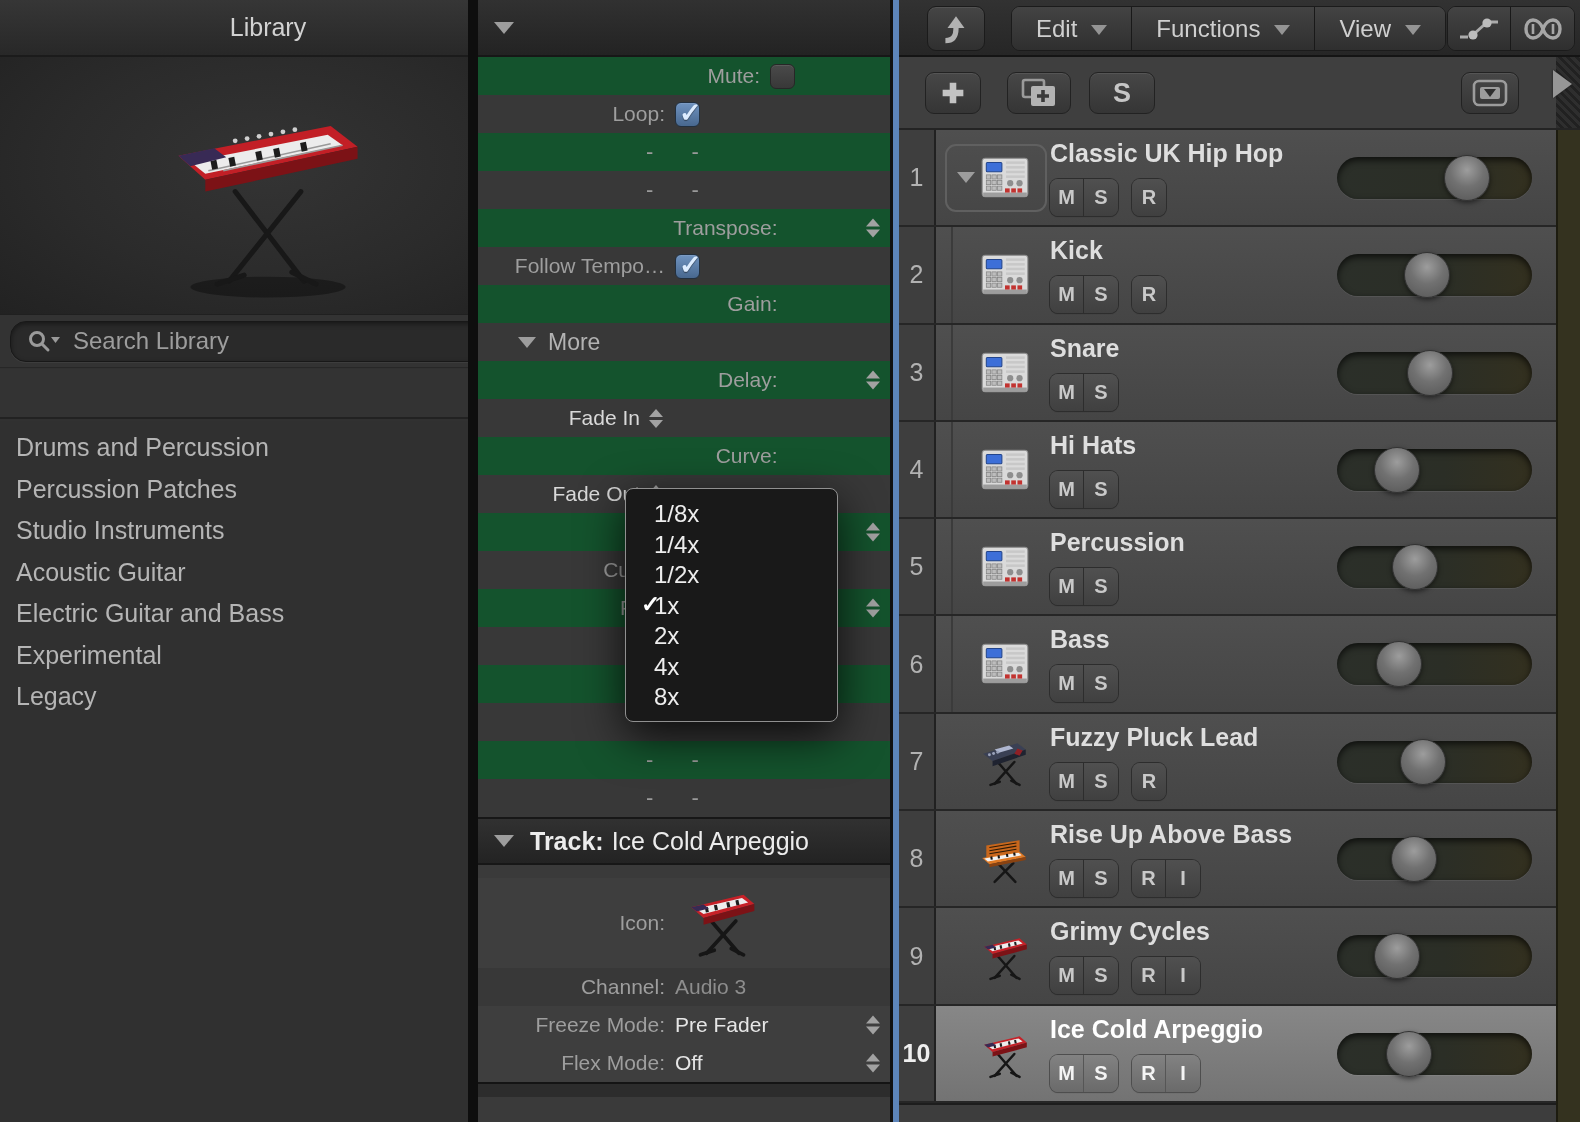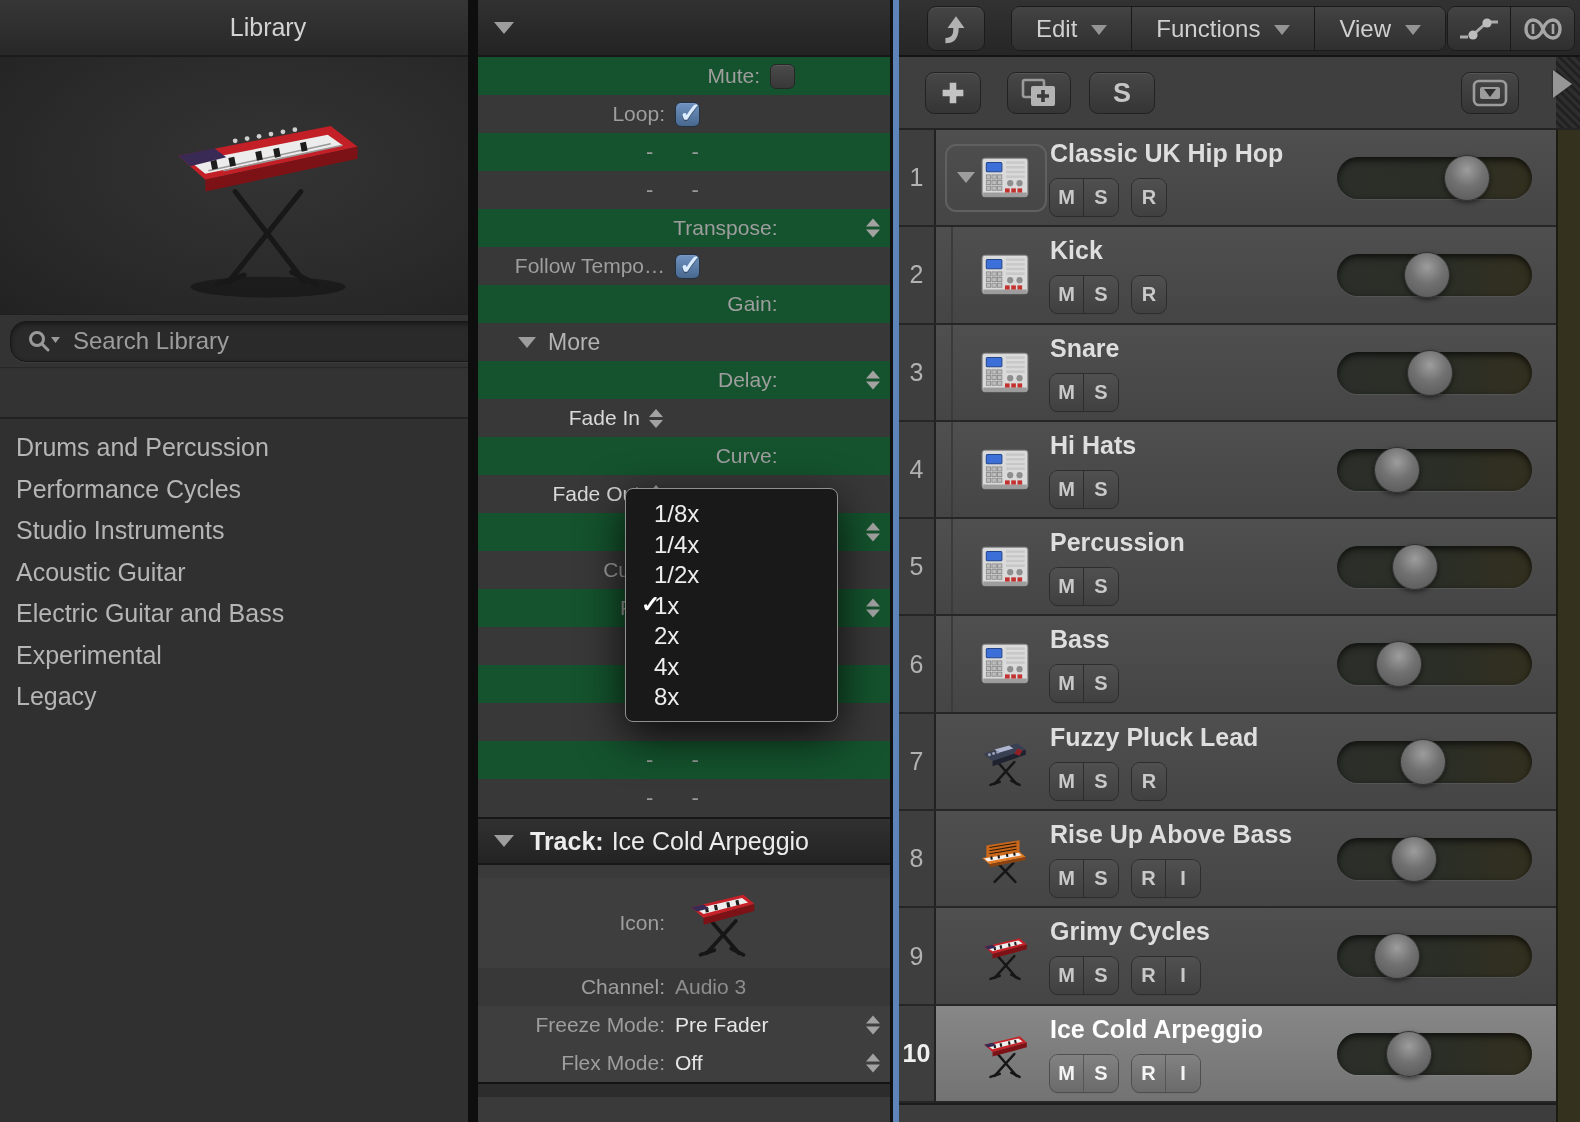--- a/index.html
+++ b/index.html
@@ -200,21 +200,21 @@
         <input type="text" placeholder="Search Library" style="">
       </div>
     </div>
     <div class="lib-band"></div>
     <div class="lib-list">
         <div class="lib-item">
           <span class="lib-item-label">Drums and Percussion</span>
           <span class="lib-item-arrow"></span>
         </div>
         <div class="lib-item">
-          <span class="lib-item-label">Performance Cycles</span>
+          <span class="lib-item-label">Percussion Patches</span>
           <span class="lib-item-arrow"></span>
         </div>
         <div class="lib-item">
           <span class="lib-item-label">Studio Instruments</span>
           <span class="lib-item-arrow"></span>
         </div>
         <div class="lib-item">
           <span class="lib-item-label">Acoustic Guitar</span>
           <span class="lib-item-arrow"></span>
         </div>

